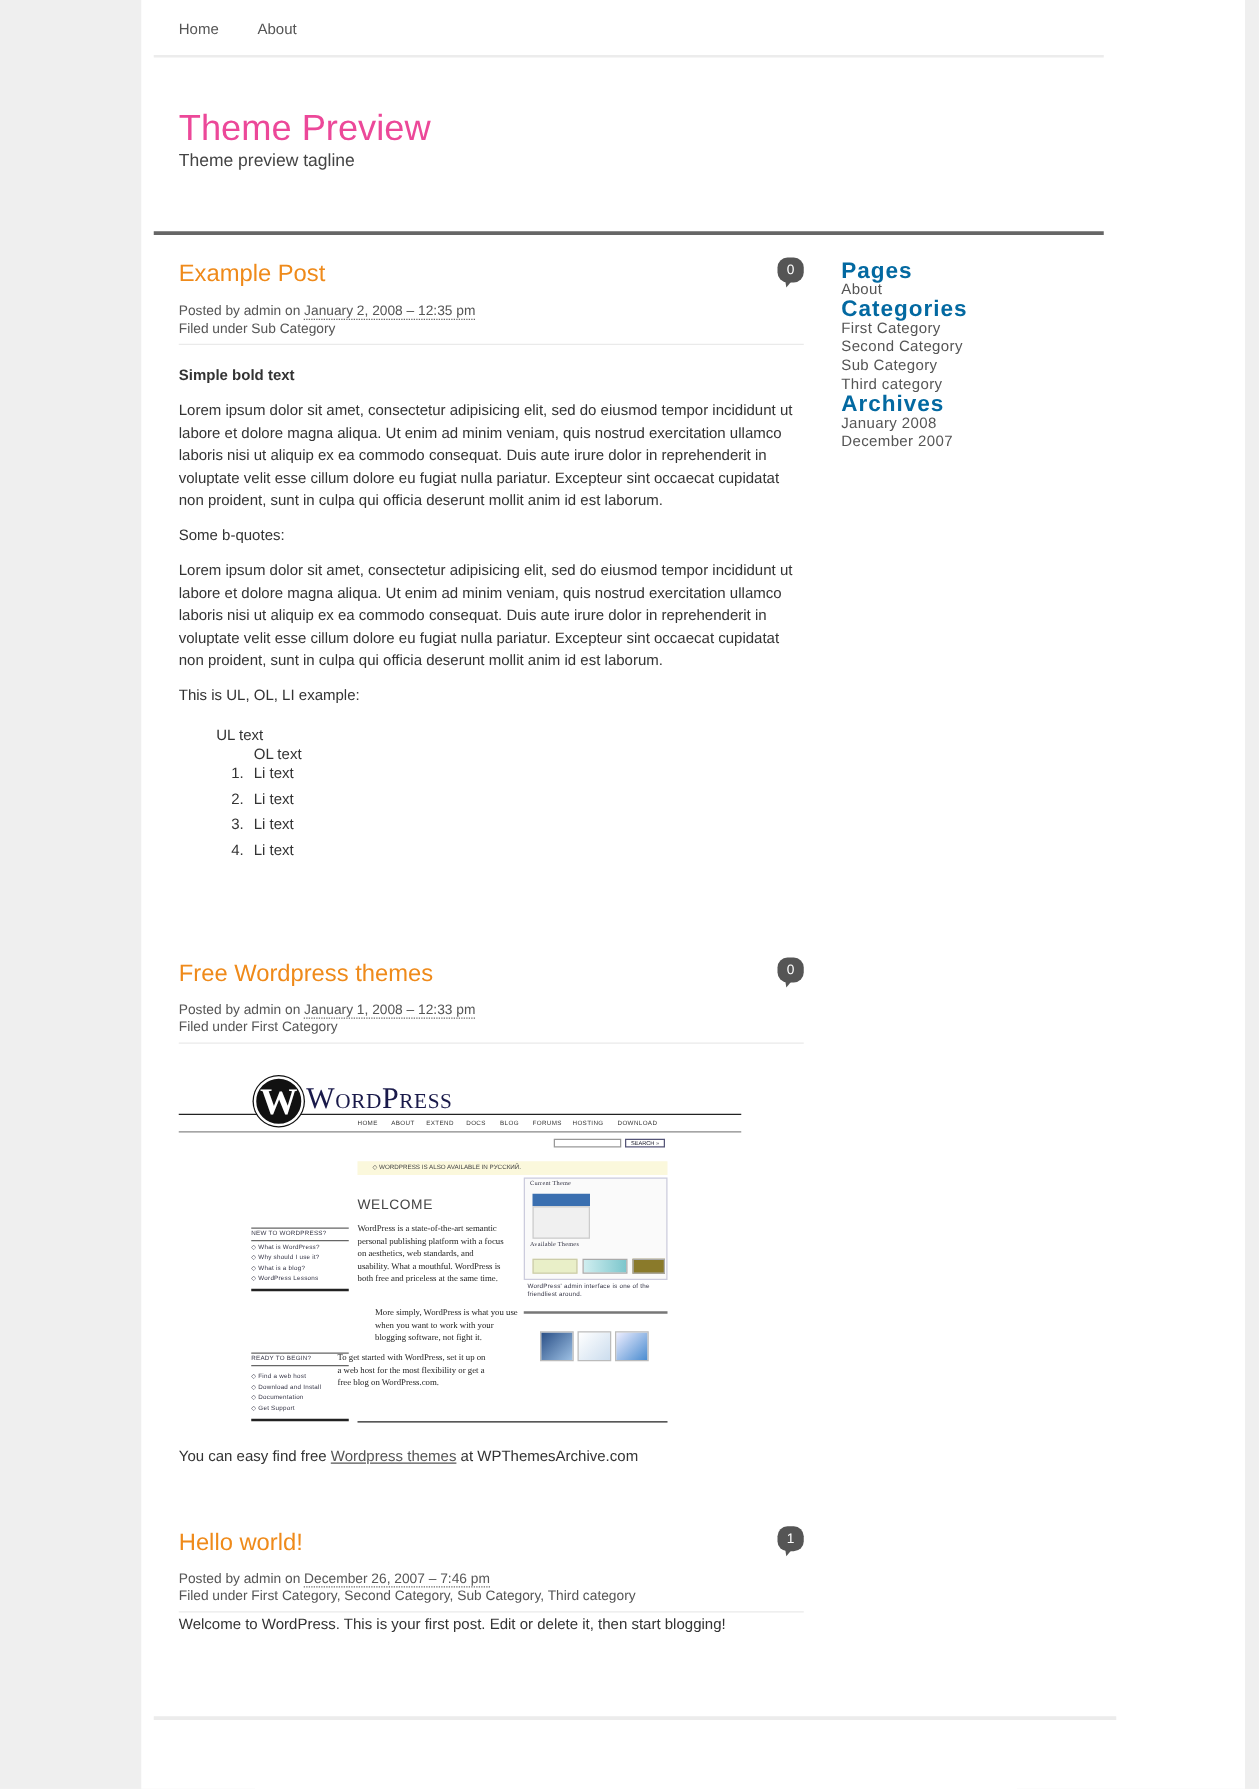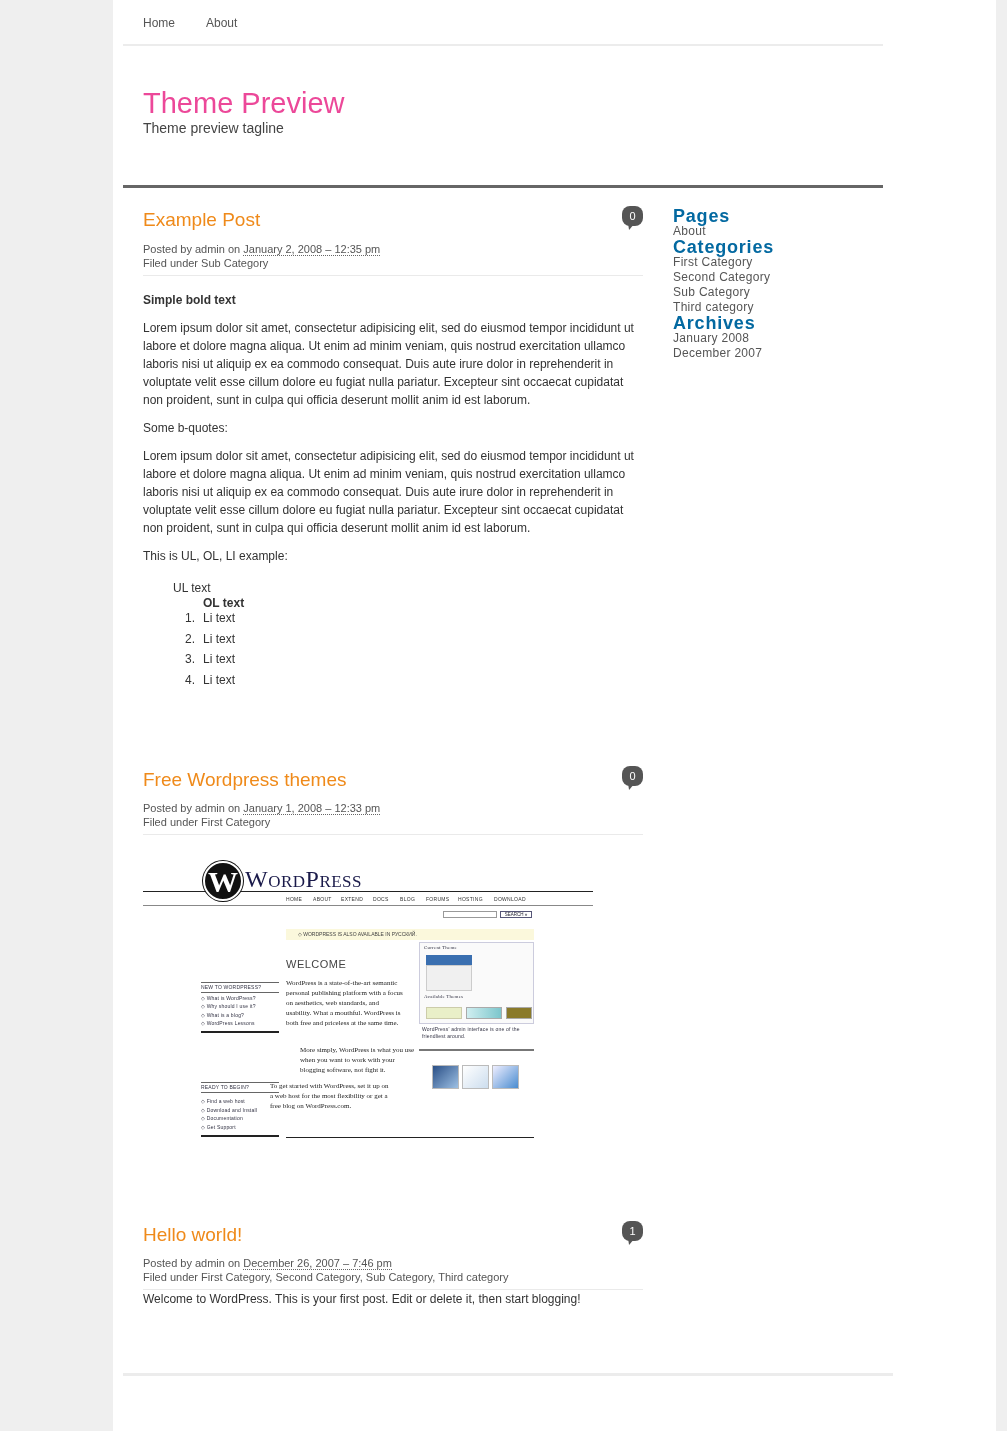--- a/index.html
+++ b/index.html
@@ -19,21 +19,21 @@
   .comment-bubble { position: absolute; right: 0; width: 21px; height: 25px; }
   .comment-bubble .b { position: absolute; left: 0; top: 0; width: 21px; height: 20px; background: #555; border-radius: 8px; color: #fff; font-size: 11px; text-align: center; line-height: 20px; }
   .comment-bubble .t { position: absolute; left: 5px; top: 17px; width: 0; height: 0; border-left: 3px solid transparent; border-right: 4px solid transparent; border-top: 7px solid #555; transform: skewX(-15deg); }
   .meta { font-size: 11px; color: #555; line-height: 14px; }
   .meta .date { border-bottom: 1px dotted #666; }
   .post-rule { height: 1px; background: #eaeaea; margin-top: 5px; }
   .entry { font-size: 12px; color: #333; line-height: 18px; }
   .entry p { margin-bottom: 10px; }
   .bold { font-weight: bold; }
   .ul-text { padding-left: 30px; line-height: 15px; }
-  .ol-text { padding-left: 60px; line-height: 15px; font-weight: bold; }
+  .ol-text { padding-left: 60px; line-height: 15px; }
   .li-row { position: relative; padding-left: 60px; height: 20.5px; line-height: 15px; }
   .li-row .num { position: absolute; left: 42px; }
   .entry a { color: #555; text-decoration: underline; }
 
   .sidebar { position: absolute; left: 560px; top: 208px; width: 200px; }
   .sb-head { font-size: 18px; font-weight: bold; color: #0369a1; letter-spacing: 0.8px; line-height: 16px; }
   .sb-item { font-size: 12px; color: #555; line-height: 15px; letter-spacing: 0.3px; }
 
   .footer-rule { position: absolute; left: 10px; top: 1373px; width: 770px; height: 3px; background: #ececec; }
   .footer { position: absolute; left: 30px; top: 1396px; font-size: 12px; color: #555; }
@@ -163,20 +163,23 @@
           <div style="position:absolute;left:46px;top:64px;width:36px;height:12px;background:linear-gradient(90deg,#d0eef0,#7cc6cc);border:1px solid #aaa"></div>
           <div style="position:absolute;left:86px;top:64px;width:26px;height:12px;background:#8a7a2a;border:1px solid #aaa"></div>
         </div>
         <div class="tiny" style="left:279px;top:168px;width:115px;line-height:7px;">WordPress' admin interface is one of the friendliest around.</div>
         <div class="line" style="left:276px;top:191px;width:115px;height:2px;background:#777"></div>
         <div class="thumbs" style="left:289px"></div>
         <div class="thumbs" style="left:319px;background:linear-gradient(135deg,#fff,#cde)"></div>
         <div class="thumbs" style="left:349px;background:linear-gradient(135deg,#eef,#4a8cd0)"></div>
       </div>
 
+      <div class="entry" style="position:absolute;left:0;top:396px;width:500px">
+        <span>You can easy find free </span><a href="#">Wordpress themes</a><span> at WPThemesArchive.com</span>
+      </div>
     </div>
 
     <div class="post" style="position:absolute;left:0;top:1015px;width:500px;">
       <h2 class="post-title" style="margin-top:8px">Hello world!</h2>
       <div class="comment-bubble" style="top:6px">
         <div class="b">1</div>
         <div class="t"></div>
       </div>
       <div class="meta" style="margin-top:9px">
         <div><span>Posted by admin on </span><span class="date">December 26, 2007 – 7:46 pm</span></div>

